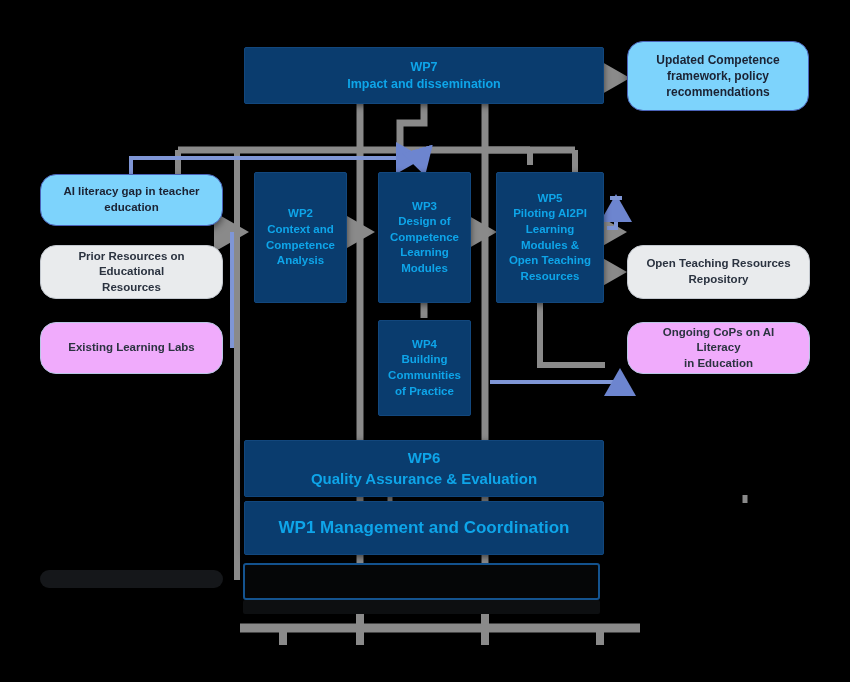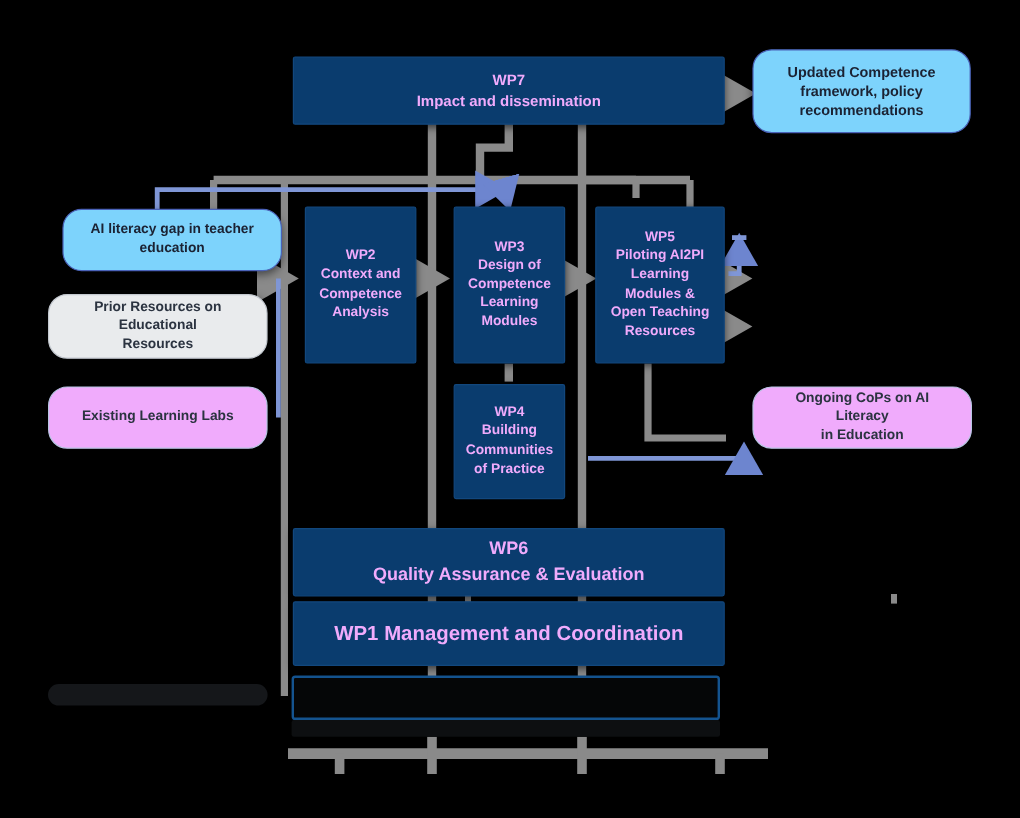--- a/index.html
+++ b/index.html
@@ -18,21 +18,21 @@
     display: flex; align-items: center; justify-content: center;
     text-align: center;
     font-weight: bold;
     line-height: 1.35;
     z-index: 3;
   }
 
   
   .wp {
     background: #0a3c6e;
-    color: #f0abfc;
+    color: #0ea5e9;
     border: 1px solid #12477d;
     border-radius: 2px;
     box-shadow: 0 2px 6px rgba(0,0,0,0.55);
     padding: 6px 8px;
   }
 
   
   .pill {
     border-radius: 16px;
     padding: 8px 12px;
@@ -144,21 +144,21 @@
     <span class="line1">WP7</span>
     <span class="line1">Impact and dissemination</span>
   </div>
 
   <div class="node pill pill-periwinkle" style="left:627px; top:41px; width:182px; height:70px; flex-direction:column; font-size:12px;">
     <span class="line1">Updated Competence</span>
     <span class="line1">framework, policy</span>
     <span class="line1">recommendations</span>
   </div>
 
-  <div class="node pill pill-periwinkle" style="left:52px; top:174px; width:183px; height:52px; flex-direction:column; font-size:11.5px;">
+  <div class="node pill pill-periwinkle" style="left:40px; top:174px; width:183px; height:52px; flex-direction:column; font-size:11.5px;">
     <span class="line1">AI literacy gap in teacher</span>
     <span class="line1">education</span>
   </div>
 
   <div class="node pill pill-gray" style="left:40px; top:245px; width:183px; height:54px; flex-direction:column; font-size:11.5px;">
     <span class="line1">Prior Resources on Educational</span>
     <span class="line1">Resources</span>
   </div>
 
   <div class="node pill pill-lavender" style="left:40px; top:322px; width:183px; height:52px; flex-direction:column; font-size:11.5px;">
@@ -190,20 +190,24 @@
   </div>
 
   <div class="node wp" style="left:378px; top:320px; width:93px; height:96px; flex-direction:column; font-size:11.5px;">
     <span class="line1">WP4</span>
     <span class="line1">Building</span>
     <span class="line1">Communities</span>
     <span class="line1">of Practice</span>
   </div>
 
 
+  <div class="node pill pill-gray" style="left:627px; top:245px; width:183px; height:54px; flex-direction:column; font-size:11.5px;">
+    <span class="line1">Open Teaching Resources</span>
+    <span class="line1">Repository</span>
+  </div>
 
   <div class="node pill pill-lavender" style="left:627px; top:322px; width:183px; height:52px; flex-direction:column; font-size:11.5px;">
     <span class="line1">Ongoing CoPs on AI Literacy</span>
     <span class="line1">in Education</span>
   </div>
 
   <div class="node wp" style="left:244px; top:440px; width:360px; height:57px; flex-direction:column; font-size:15px;">
     <span class="line1">WP6</span>
     <span class="line1">Quality Assurance &amp; Evaluation</span>
   </div>

